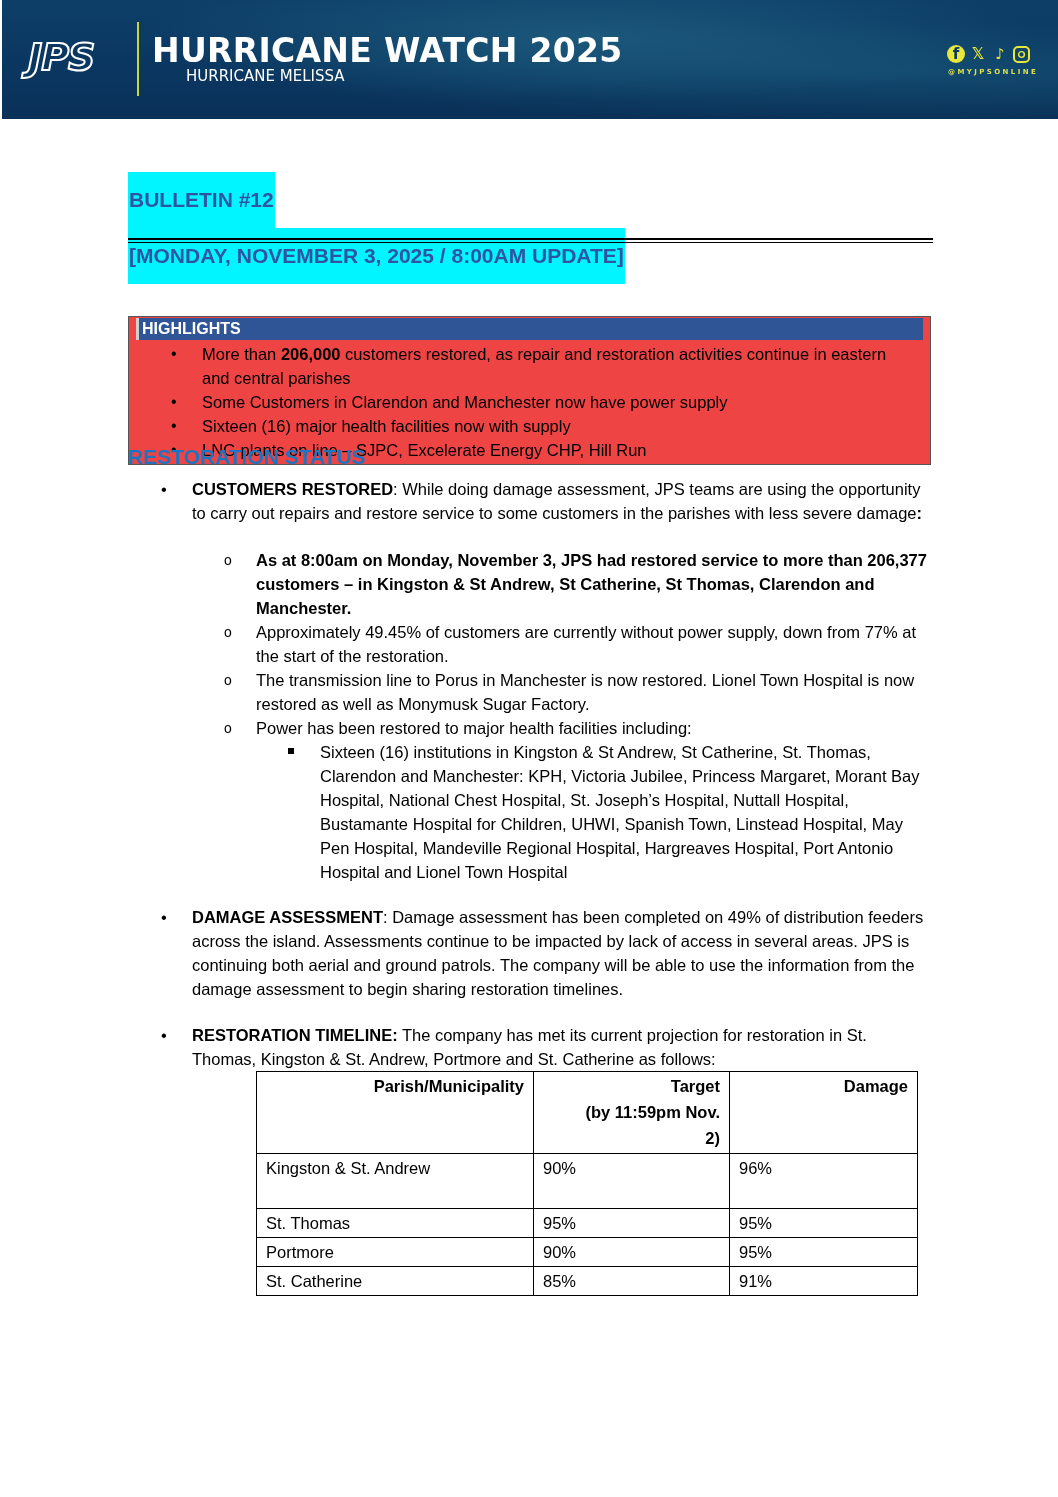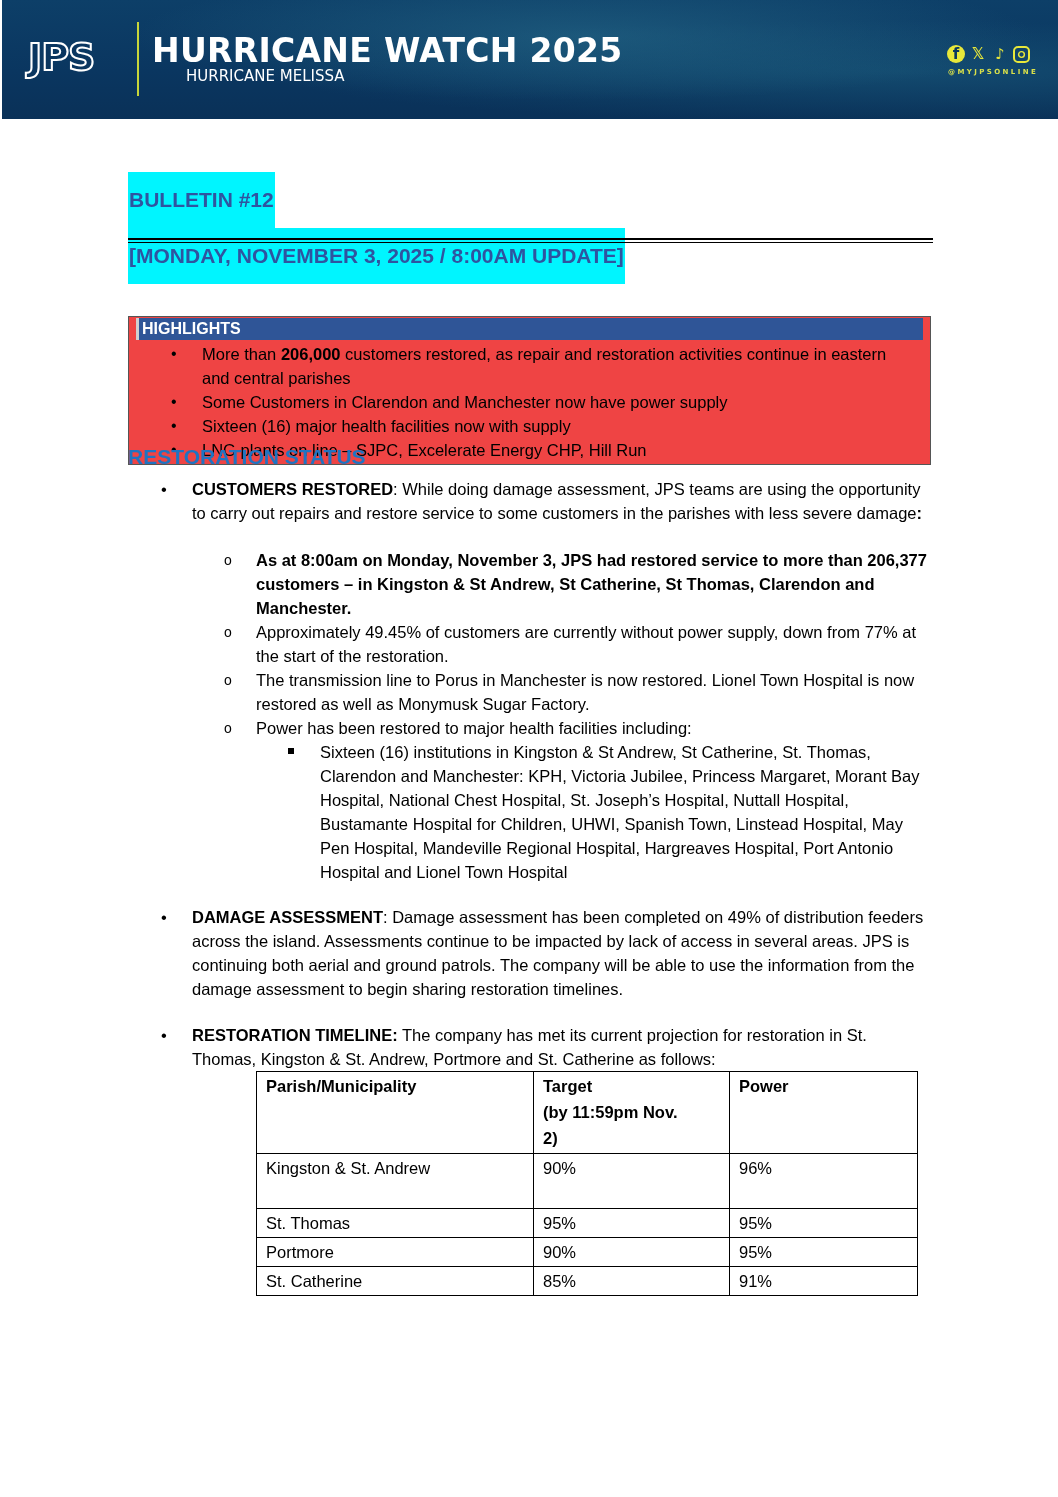--- a/index.html
+++ b/index.html
@@ -20,20 +20,21 @@
         radial-gradient(ellipse at 55% 30%, rgba(40,110,140,0.55) 0%, rgba(10,50,90,0) 55%),
         radial-gradient(ellipse at 85% 60%, rgba(30,100,130,0.45) 0%, rgba(10,50,90,0) 50%),
         linear-gradient(180deg, #0d3f68 0%, #0a3660 60%, #0a3158 100%);
       overflow: hidden;
     }
     .logo {
       position: absolute;
       left: 26px; top: 38px;
       font-family: "DejaVu Sans", sans-serif;
       font-weight: bold;
+      font-style: italic;
       font-size: 38px;
       letter-spacing: -1px;
       color: #0a3660;
       -webkit-text-stroke: 2px #ffffff;
       line-height: 1;
     }
     .divider-v {
       position: absolute;
       left: 135px; top: 22px;
       width: 2px; height: 74px;
@@ -194,21 +195,21 @@
       border-collapse: collapse;
       font-size: 16.5px;
     }
     table.timeline td, table.timeline th {
       border: 1px solid #000;
       vertical-align: top;
       text-align: left;
       padding: 1px 9px;
       line-height: 26px;
     }
-    table.timeline th { font-weight: bold; }
+    table.timeline th { font-weight: bold; text-align: right; }
     .c1 { width: 277px; }
     .c2 { width: 196px; margin-top: 38px; }
   </style>
 </head>
 <body>
 
 <div class="banner">
   <div class="logo">JPS</div>
   <div class="divider-v"></div>
   <div class="banner-title">HURRICANE WATCH 2025</div>
@@ -282,21 +283,21 @@
 
 <table class="timeline">
   <tbody>
       <tr>
     <th class="c1" style="height:82px;">Parish/Municipality</th>
     <th class="c2">
       <span>Target</span><br>
       <span>(by 11:59pm Nov.</span><br>
       <span>2)</span>
     </th>
-    <th>Power</th>
+    <th>Damage</th>
   </tr>
   <tr>
     <td style="height:55px;">Kingston &amp; St. Andrew</td>
     <td>90%</td>
     <td>96%</td>
   </tr>
   <tr>
     <td>St. Thomas</td>
     <td>95%</td>
     <td>95%</td>

